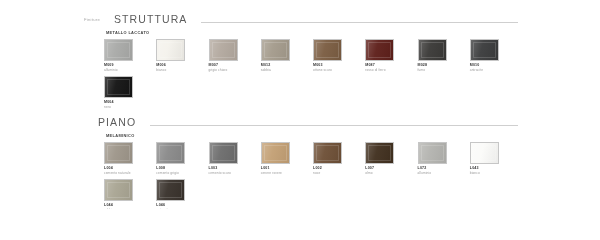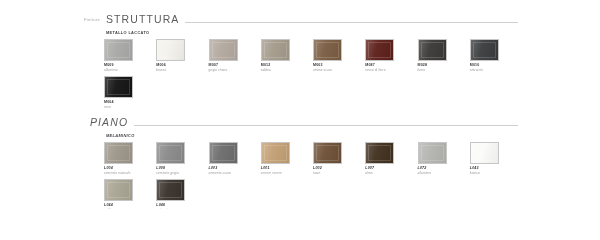--- a/index.html
+++ b/index.html
@@ -14,26 +14,26 @@
     position: relative;
     width: 600px;
     height: 209px;
     background: #ffffff;
     padding: 0;
   }
 
   
   .section { position: absolute; left: 0; right: 0; }
   #section-struttura { top: 9px; }
-  #section-piano { top: 112px; font-style: italic; }
+  #section-piano { top: 112px; }
 
   .section-head {
     display: flex;
     align-items: flex-end;
-    gap: 6px;
+    gap: 14px;
     padding-left: 84px;
     padding-right: 82px;
     height: 16px;
   }
   .section-prefix {
     font-size: 4.2px;
     color: #a8a8a8;
     letter-spacing: 0.25px;
     line-height: 1;
     padding-bottom: 2.5px;

